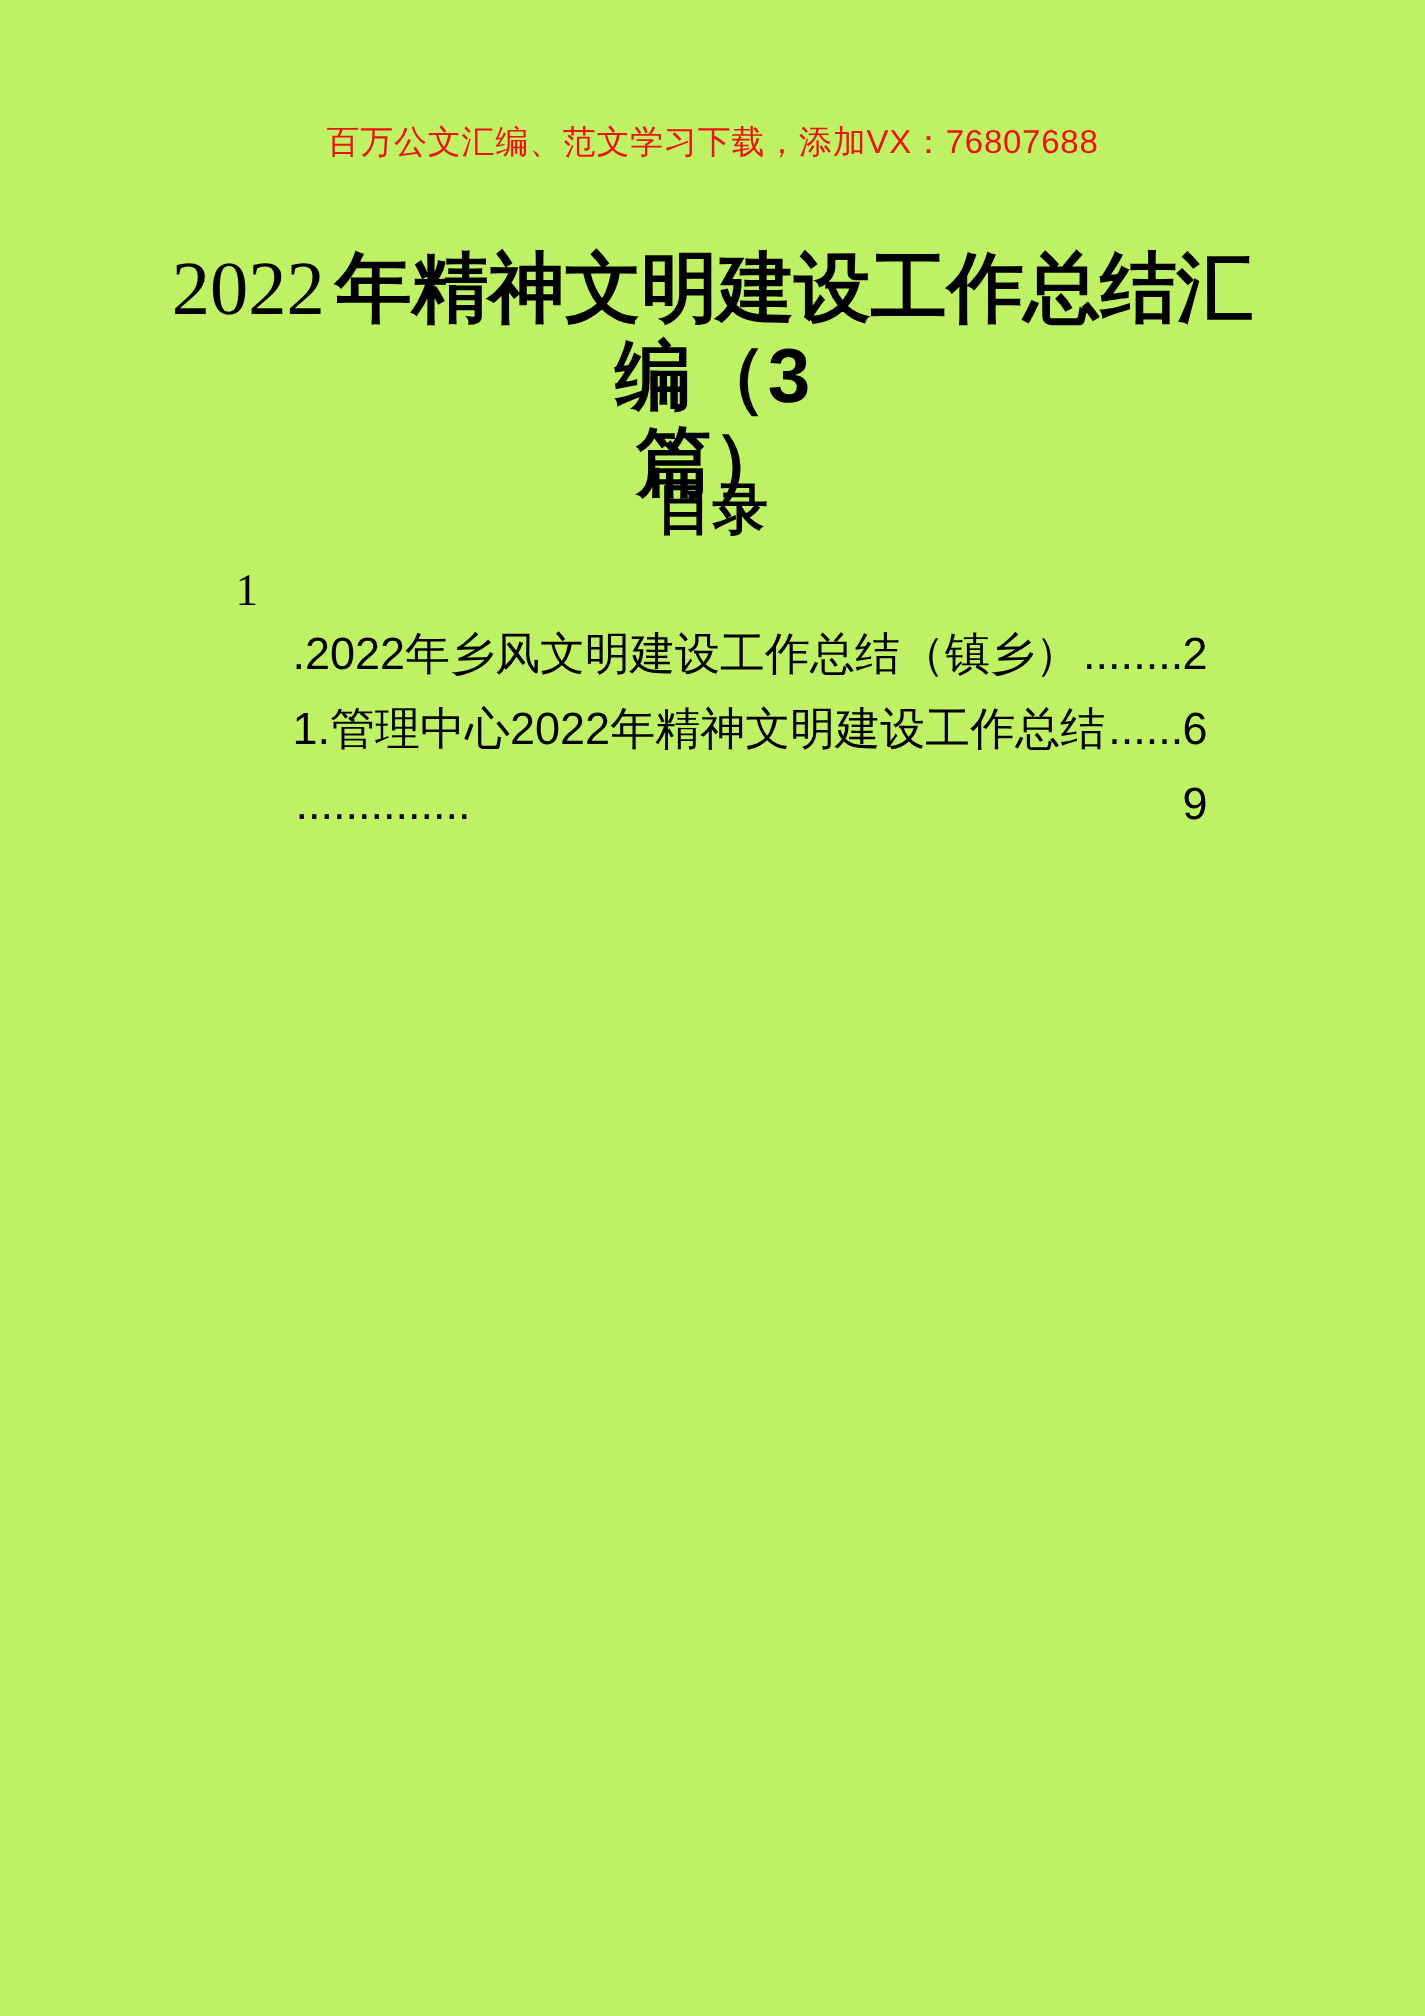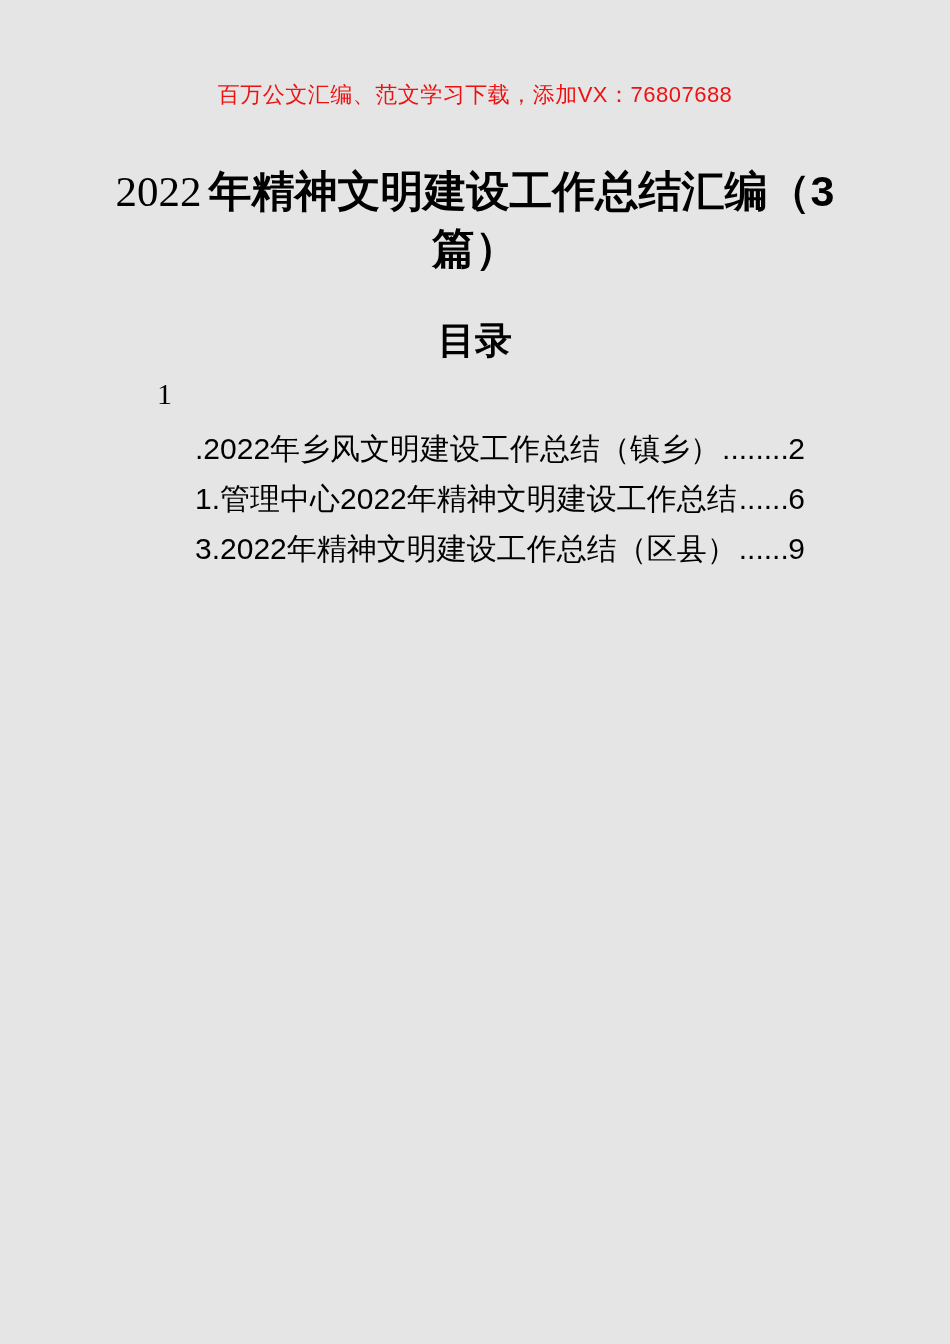--- a/index.html
+++ b/index.html
@@ -6,21 +6,21 @@
   html, body { background: #ffffff; }
   body {
     font-family: "Liberation Sans", sans-serif;
     color: #000000;
   }
   .page {
     position: relative;
     width: 950px;
     height: 1344px;
     margin: 0 auto;
-    background: #e5e5e5;
+    background: #bef264;
     overflow: hidden;
   }
   
   .promo {
     position: absolute;
     top: 80px;
     left: 0;
     width: 100%;
     text-align: center;
     font-size: 22px;
@@ -29,21 +29,21 @@
     letter-spacing: 0.5px;
   }
   
   .doc-title {
     position: absolute;
     top: 163px;
     left: 100px;
     width: 750px;
     text-align: center;
     font-weight: 700;
-    font-size: 43px;
+    font-size: 51px;
     line-height: 57px;
     color: #000000;
   }
   .doc-title .year {
     font-family: "Liberation Serif", serif;
     font-weight: 500;
     margin-right: 7px;
   }
   
   .toc-heading {
@@ -63,21 +63,21 @@
     top: 378px;
     left: 157px;
     font-family: "Liberation Serif", serif;
     font-size: 30px;
     line-height: 32px;
     font-weight: 400;
   }
   
   .toc-list {
     position: absolute;
-    top: 424px;
+    top: 412px;
     left: 195px;
     width: 610px;
   }
   .toc-row {
     display: flex;
     align-items: baseline;
     font-size: 30px;
     line-height: 50px;
     white-space: nowrap;
     cursor: pointer;
@@ -120,20 +120,19 @@
       <span class="toc-page">2</span>
     </div>
 
     <div class="toc-row">
       <span class="toc-label">1.管理中心2022年精神文明建设工作总结</span>
       <span class="toc-dots">.............</span>
       <span class="toc-page">6</span>
     </div>
 
     <div class="toc-row">
-      <span class="toc-label">3.2022年精神文明建设工作总结（区县）</span>
       <span class="toc-dots">..............</span>
       <span class="toc-page">9</span>
     </div>
 
   </div>
 
 </div>
 
 </body></html>

